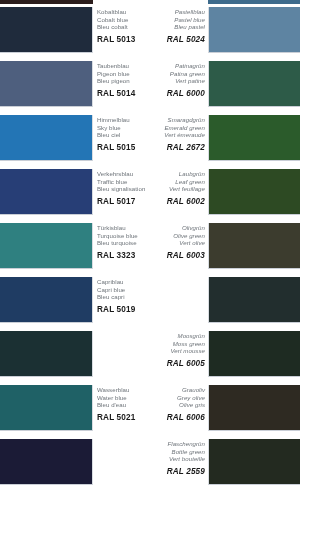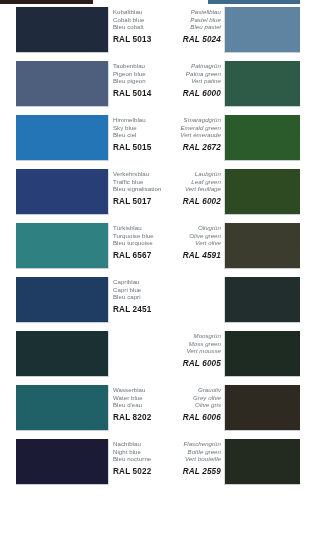--- a/index.html
+++ b/index.html
@@ -16,21 +16,21 @@
 
   #chart {
     position: relative;
     width: 300px;
     height: 549px;
     background: #ffffff;
   }
 
   .row {
     position: absolute;
-    left: 16px;
+    left: 0;
     width: 252px;
     height: 54px;
   }
 
   
   .swatch {
     position: absolute;
     top: 0;
     height: 46px;
     box-sizing: border-box;
@@ -164,74 +164,68 @@
         <span class="code">RAL 6002</span>
       </div>
       <div class="swatch swatch-right" style="background: rgb(45, 74, 35);"></div>
     </div>
     <div class="row" style="top: 223px;">
       <div class="swatch swatch-left" style="background: rgb(47, 128, 128);"></div>
       <div class="names names-left">
         <span class="nm">Türkisblau</span>
         <span class="nm">Turquoise blue</span>
         <span class="nm">Bleu turquoise</span>
-        <span class="code">RAL 6567</span>
+        <span class="code">RAL 3323</span>
       </div>
       <div class="names names-right">
         <span class="nm">Olivgrün</span>
         <span class="nm">Olive green</span>
         <span class="nm">Vert olive</span>
-        <span class="code">RAL 4591</span>
+        <span class="code">RAL 6003</span>
       </div>
       <div class="swatch swatch-right" style="background: rgb(60, 60, 46);"></div>
     </div>
     <div class="row" style="top: 277px;">
       <div class="swatch swatch-left" style="background: rgb(31, 60, 99);"></div>
       <div class="names names-left">
         <span class="nm">Capriblau</span>
         <span class="nm">Capri blue</span>
         <span class="nm">Bleu capri</span>
-        <span class="code">RAL 2451</span>
+        <span class="code">RAL 5019</span>
       </div>
       <div class="swatch swatch-right" style="background: rgb(34, 46, 46);"></div>
     </div>
     <div class="row" style="top: 331px;">
       <div class="swatch swatch-left" style="background: rgb(27, 48, 51);"></div>
       <div class="names names-right">
         <span class="nm">Moosgrün</span>
         <span class="nm">Moss green</span>
         <span class="nm">Vert mousse</span>
         <span class="code">RAL 6005</span>
       </div>
       <div class="swatch swatch-right" style="background: rgb(30, 43, 34);"></div>
     </div>
     <div class="row" style="top: 385px;">
       <div class="swatch swatch-left" style="background: rgb(31, 97, 102);"></div>
       <div class="names names-left">
         <span class="nm">Wasserblau</span>
         <span class="nm">Water blue</span>
         <span class="nm">Bleu d'eau</span>
-        <span class="code">RAL 8202</span>
+        <span class="code">RAL 5021</span>
       </div>
       <div class="names names-right">
         <span class="nm">Grauoliv</span>
         <span class="nm">Grey olive</span>
         <span class="nm">Olive gris</span>
         <span class="code">RAL 6006</span>
       </div>
       <div class="swatch swatch-right" style="background: rgb(46, 42, 34);"></div>
     </div>
     <div class="row" style="top: 439px;">
       <div class="swatch swatch-left" style="background: rgb(27, 27, 54);"></div>
-      <div class="names names-left">
-        <span class="nm">Nachtblau</span>
-        <span class="nm">Night blue</span>
-        <span class="nm">Bleu nocturne</span>
-        <span class="code">RAL 5022</span>
-      </div>
       <div class="names names-right">
         <span class="nm">Flaschengrün</span>
         <span class="nm">Bottle green</span>
         <span class="nm">Vert bouteille</span>
         <span class="code">RAL 2559</span>
       </div>
       <div class="swatch swatch-right" style="background: rgb(35, 42, 32);"></div>
     </div>
   </div>
 

